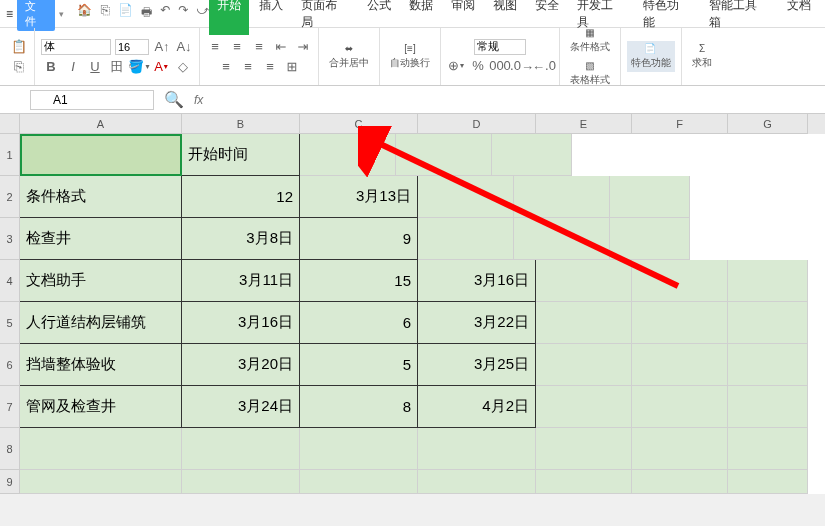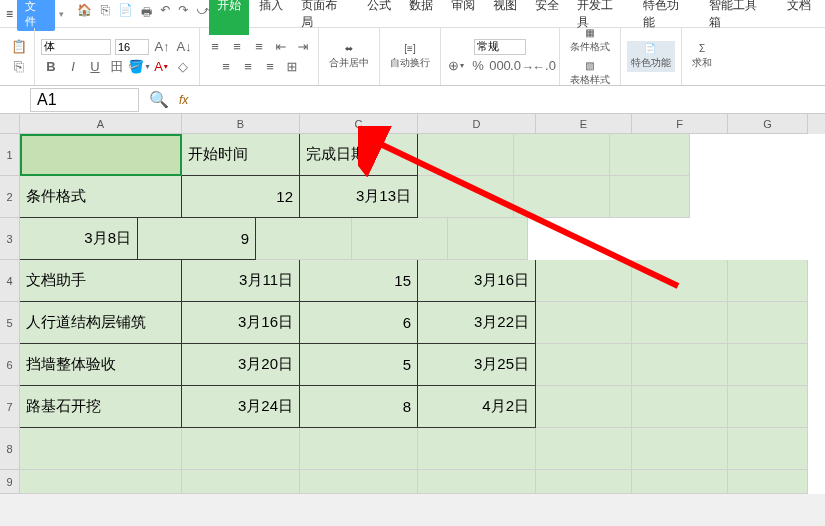--- a/index.html
+++ b/index.html
@@ -19,22 +19,22 @@
 .ribbon { background: #fff; height: 58px; display: flex; align-items: center; border-bottom: 1px solid #ccc; padding: 0 4px; font-size: 11px; color: #555; }
 .ribbon-group { display: flex; flex-direction: column; align-items: center; justify-content: center; padding: 2px 6px; border-right: 1px solid #e0e0e0; height: 100%; gap: 2px; }
 .ribbon-group .row { display: flex; gap: 4px; align-items: center; }
 .ribbon-btn { display: flex; flex-direction: column; align-items: center; gap: 2px; padding: 2px 4px; cursor: pointer; font-size: 10px; color: #555; }
 .ribbon-btn.highlight { background: #e0e8f0; }
 .font-select { border: 1px solid #ccc; font-size: 11px; padding: 1px 2px; background: #fff; }
 .icon-box { width: 18px; height: 18px; display: inline-flex; align-items: center; justify-content: center; color: #666; font-size: 13px; cursor: pointer; }
 
 
 .formula-row { background: #fff; height: 28px; display: flex; align-items: center; border-bottom: 1px solid #ccc; }
-.namebox { width: 109px; border: 1px solid #ccc; margin: 2px 10px 2px 30px; padding: 2px 6px; font-size: 16px; background: #fff; }
-.fx-label { font-style: italic; color: #a16207; margin: 8px 6px; font-size: 12px; }
+.namebox { width: 124px; border: 1px solid #ccc; margin: 2px 10px 2px 30px; padding: 2px 22px; font-size: 12px; background: #fff; }
+.fx-label { font-style: italic; color: #737373; margin: 8px 6px; font-size: 12px; }
 .fx-insert { color: #666; margin-right: 4px; }
 
 
 .sheet { position: relative; background: #fff; }
 .col-headers { display: flex; height: 20px; background: #e8e8e8; font-size: 11px; color: #555; }
 .corner { width: 20px; border-right: 1px solid #ccc; border-bottom: 1px solid #ccc; background: #e8e8e8; }
 .colh { border-right: 1px solid #ccc; border-bottom: 1px solid #ccc; text-align: center; line-height: 20px; }
 .rowh { width: 20px; background: #e8e8e8; border-right: 1px solid #ccc; border-bottom: 1px solid #ccc; text-align: center; font-size: 11px; color: #555; display: flex; align-items: center; justify-content: center; }
 .sheet-body { display: flex; flex-direction: column; }
 .sheet-row { display: flex; height: 42px; }
@@ -195,37 +195,37 @@
     <div class="colh cE">E</div>
     <div class="colh cF">F</div>
     <div class="colh cG">G</div>
   </div>
   <div class="sheet-body">
 
     <div class="sheet-row">
       <div class="rowh">1</div>
       <div class="cell data selected cA"></div>
       <div class="cell data head cB">开始时间</div>
-      <div class="cell data head cD">完成日期</div>
       <div class="cell empty-green cE"></div>
       <div class="cell empty-green cF"></div>
       <div class="cell empty-green cG"></div>
     </div>
 
     <div class="sheet-row">
       <div class="rowh">2</div>
       <div class="cell data cA">条件格式</div>
       <div class="cell data num cC">12</div>
       <div class="cell data num cD">3月13日</div>
       <div class="cell empty-green cE"></div>
       <div class="cell empty-green cF"></div>
       <div class="cell empty-green cG"></div>
     </div>
     <div class="sheet-row">
       <div class="rowh">3</div>
+      <div class="cell data cA">检查井</div>
       <div class="cell data num cB">3月8日</div>
       <div class="cell data num cC">9</div>
       <div class="cell empty-green cE"></div>
       <div class="cell empty-green cF"></div>
       <div class="cell empty-green cG"></div>
     </div>
     <div class="sheet-row">
       <div class="rowh">4</div>
       <div class="cell data cA">文档助手</div>
       <div class="cell data num cB">3月11日</div>
@@ -250,21 +250,21 @@
       <div class="cell data cA">挡墙整体验收</div>
       <div class="cell data num cB">3月20日</div>
       <div class="cell data num cC">5</div>
       <div class="cell data num cD">3月25日</div>
       <div class="cell empty-green cE"></div>
       <div class="cell empty-green cF"></div>
       <div class="cell empty-green cG"></div>
     </div>
     <div class="sheet-row">
       <div class="rowh">7</div>
-      <div class="cell data cA">路基石开挖</div>
+      <div class="cell data cA">管网及检查井</div>
       <div class="cell data num cB">3月24日</div>
       <div class="cell data num cC">8</div>
       <div class="cell data num cD">4月2日</div>
       <div class="cell empty-green cE"></div>
       <div class="cell empty-green cF"></div>
       <div class="cell empty-green cG"></div>
     </div>
 
     <div class="sheet-row">
       <div class="rowh">8</div>

